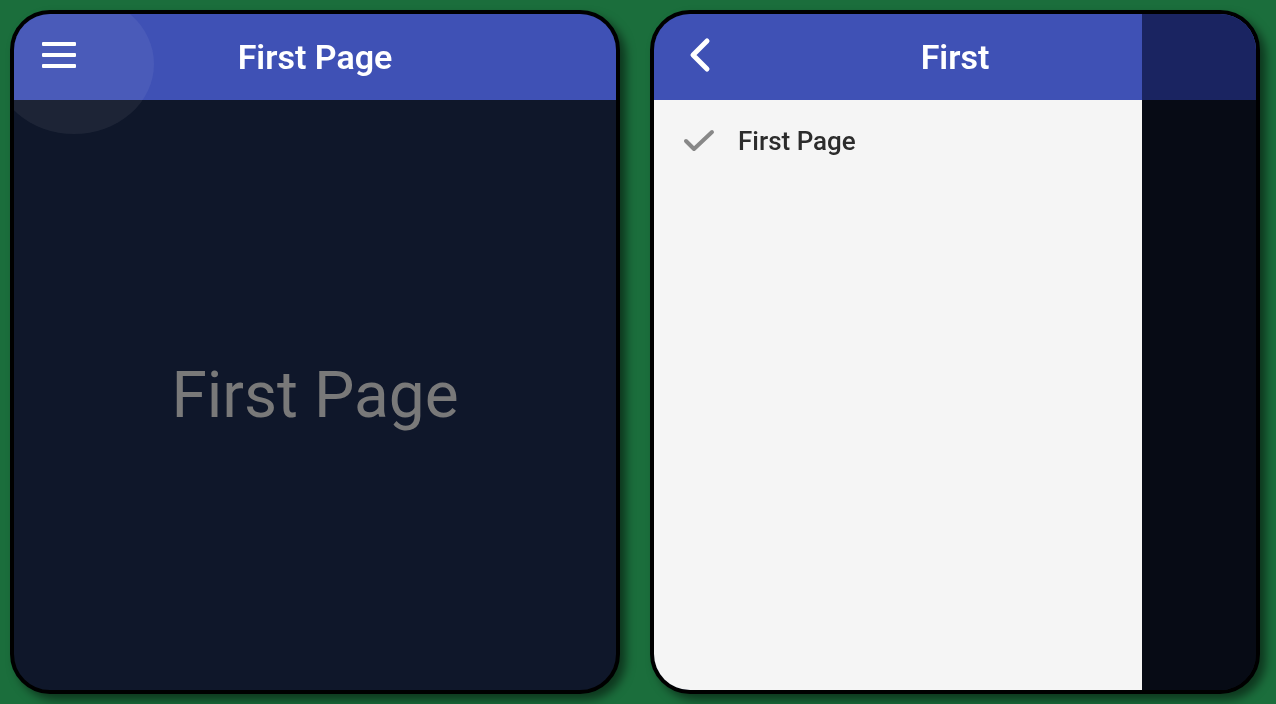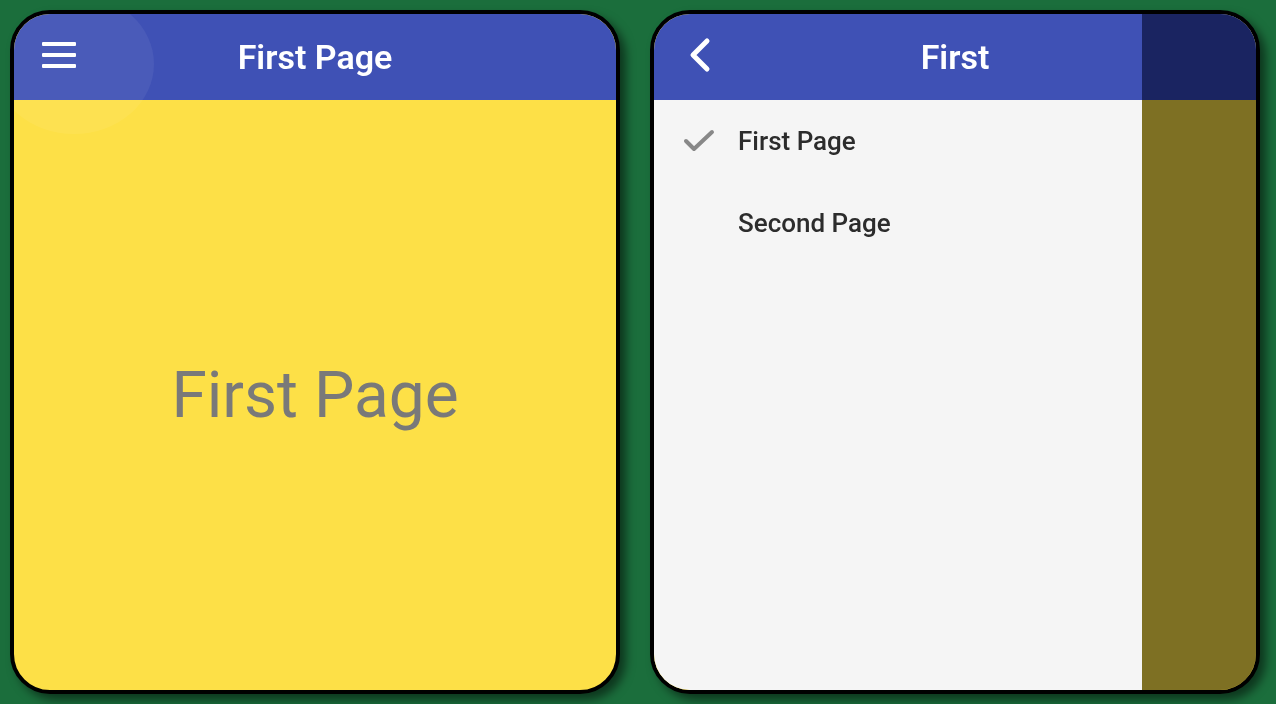--- a/index.html
+++ b/index.html
@@ -14,21 +14,21 @@
       display: flex;
       gap: 30px;
       padding: 10px;
       width: 1276px;
       height: 704px;
     }
     
     .device {
       width: 610px;
       height: 684px;
-      background: #fde047;
+      background: #0f172a;
       border-radius: 40px;
       border: 4px solid #000;
       box-shadow: 6px 6px 10px rgba(0,0,0,0.5);
       overflow: hidden;
       position: relative;
     }
     
     .header {
       background: #3f51b5;
       height: 86px;
@@ -169,20 +169,16 @@
   <div class="menu-container">
     <div class="menu-panel">
       <div class="menu-item">
         <div class="menu-item-icon">
           <svg width="32" height="24" viewBox="0 0 32 24">
             <path d="M 3 12 L 11 20 L 29 3" stroke="#888" stroke-width="4" fill="none" stroke-linecap="round" stroke-linejoin="round"></path>
           </svg>
         </div>
         <div class="menu-item-label">First Page</div>
       </div>
-      <div class="menu-item">
-        <div class="menu-item-spacer"></div>
-        <div class="menu-item-label">Second Page</div>
-      </div>
     </div>
     <div class="menu-overlay"></div>
   </div>
 </div>
 
 </body></html>

